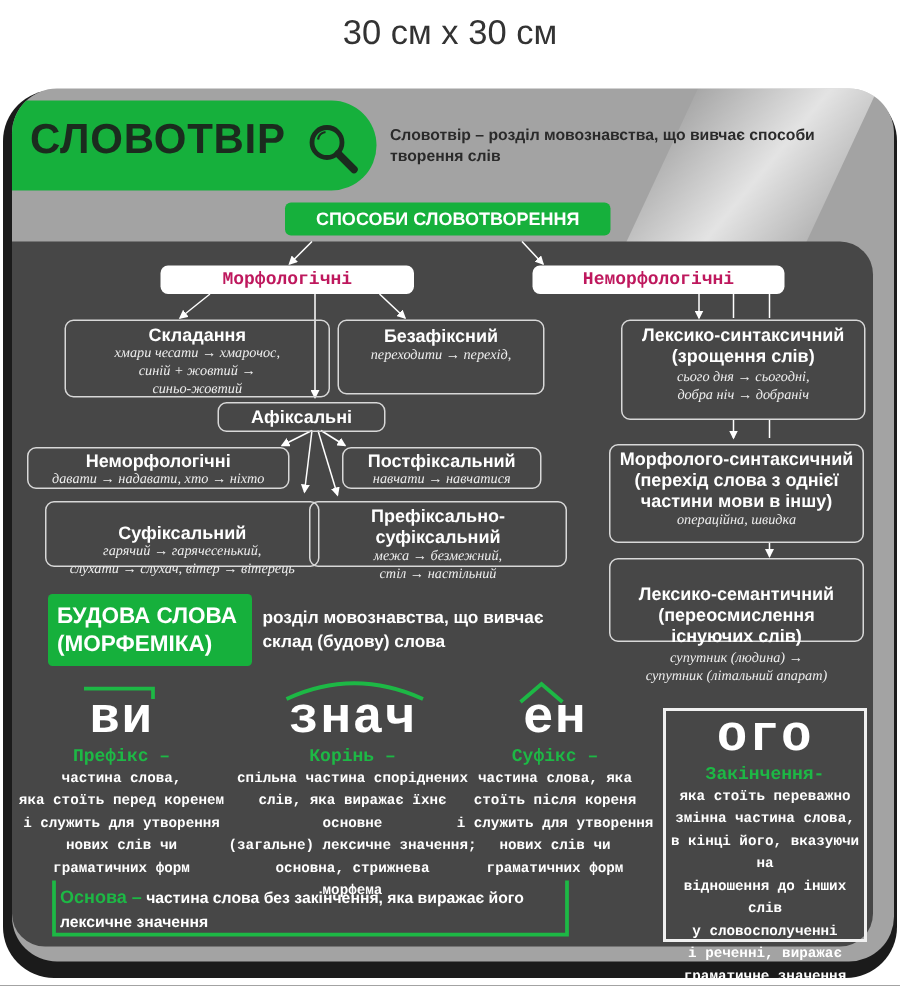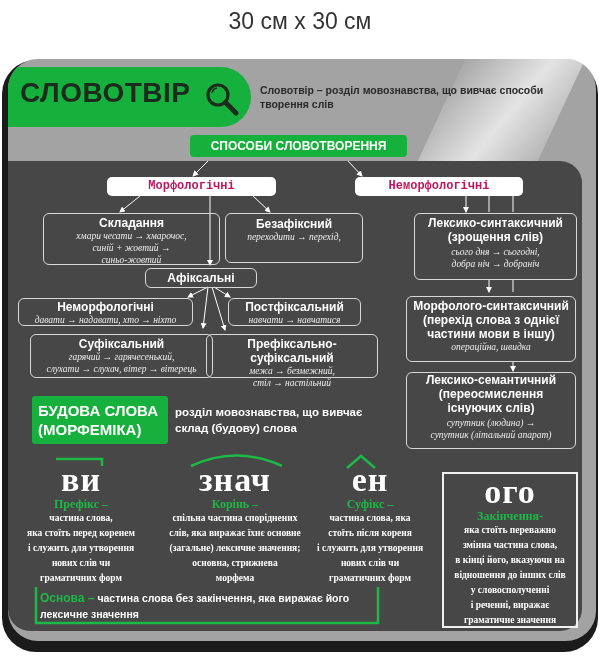--- a/index.html
+++ b/index.html
@@ -31,21 +31,21 @@
   .obox { position:absolute; border:1.3px solid #d8d8d8; border-radius:6px; color:#fff; text-align:center;
          font-family:"Liberation Sans", sans-serif; box-sizing:border-box; }
   .obox .h { font-weight:bold; font-size:12px; line-height:14px; }
   .obox .ex { font-family:"Liberation Serif", serif; font-style:italic; font-size:9.5px; line-height:12px; color:#eee; }
   svg.lines { position:absolute; left:0; top:0; width:600px; height:657px; pointer-events:none; }
   .morph-pill { position:absolute; left:32px; top:396px; width:136px; height:48px; background:#16b03c; border-radius:3px;
          color:#fff; font-weight:bold; font-size:15px; line-height:19px; padding:5px 0 0 6px; box-sizing:border-box;
          font-family:"Liberation Sans", sans-serif; }
   .morph-desc { position:absolute; left:175px; top:404px; width:240px; color:#fff; font-weight:bold; font-size:11.5px;
          line-height:16px; font-family:"Liberation Sans", sans-serif; }
-  .morpheme { position:absolute; text-align:center; color:#fff; font-family:Liberation Serif, serif; }
+  .morpheme { position:absolute; text-align:center; color:#fff; font-family:Liberation Mono, monospace; }
   .morpheme .w { font-size:34px; font-weight:bold; line-height:36px; letter-spacing:1px; }
   .morpheme .n { color:#1db845; font-weight:bold; font-size:12px; line-height:13px; }
   .morpheme .d { font-size:9.5px; font-weight:bold; line-height:15px; }
   .ending-box { position:absolute; left:442px; top:472px; width:136px; height:156px; border:2px solid #f0f0f0;
          box-sizing:border-box; }
   .osnova { position:absolute; left:40px; top:590px; width:390px; color:#fff; font-weight:bold; font-size:10.5px;
          line-height:16px; font-family:"Liberation Sans", sans-serif; }
   .osnova .g { color:#1db845; font-size:12px; }
 </style>
 </head>
@@ -117,21 +117,21 @@
   <div class="h" style="line-height:18px;">Афіксальні</div>
 </div>
 <div class="obox" style="left:18px;top:298px;width:175px;height:28px;padding-top:1px;">
   <div class="h">Неморфологічні</div>
   <div class="ex">давати → надавати, хто → ніхто</div>
 </div>
 <div class="obox" style="left:228px;top:298px;width:133px;height:28px;padding-top:1px;">
   <div class="h">Постфіксальний</div>
   <div class="ex">навчати → навчатися</div>
 </div>
-<div class="obox" style="left:30px;top:334px;width:183px;height:44px;padding-top:2px;">
+<div class="obox" style="left:30px;top:334px;width:183px;height:44px;padding-top:13px;">
   <div class="h">Суфіксальний</div>
   <div class="ex">гарячий → гарячесенький,</div>
   <div class="ex">слухати → слухач, вітер → вітерець</div>
 </div>
 <div class="obox" style="left:206px;top:334px;width:172px;height:44px;padding-top:2px;">
   <div class="h">Префіксально-суфіксальний</div>
   <div class="ex">межа → безмежний,</div>
   <div class="ex">стіл → настільний</div>
 </div>
 
@@ -140,21 +140,21 @@
   <div class="h" style="margin-bottom:2px;">(зрощення слів)</div>
   <div class="ex">сього дня → сьогодні,</div>
   <div class="ex">добра ніч → добраніч</div>
 </div>
 <div class="obox" style="left:406px;top:296px;width:170px;height:66px;padding-top:2px;">
   <div class="h">Морфолого-синтаксичний</div>
   <div class="h">(перехід слова з однієї</div>
   <div class="h">частини мови в іншу)</div>
   <div class="ex">операційна, швидка</div>
 </div>
-<div class="obox" style="left:406px;top:372px;width:170px;height:77px;padding-top:0;">
+<div class="obox" style="left:406px;top:372px;width:170px;height:56px;padding-top:16px;">
   <div class="h">Лексико-семантичний</div>
   <div class="h">(переосмислення</div>
   <div class="h" style="margin-bottom:2px;">існуючих слів)</div>
   <div class="ex">супутник (людина) →</div>
   <div class="ex">супутник (літальний апарат)</div>
 </div>
 
 <div class="morph-pill">
   <div>БУДОВА СЛОВА</div>
   <div>(МОРФЕМІКА)</div>

